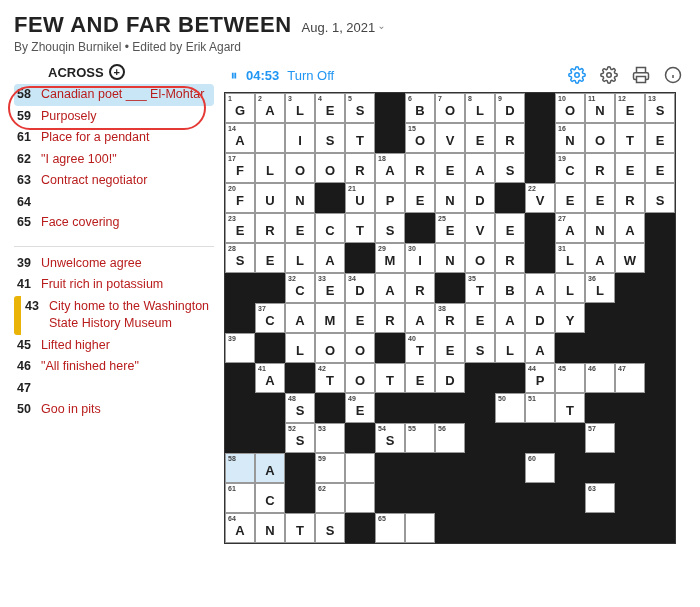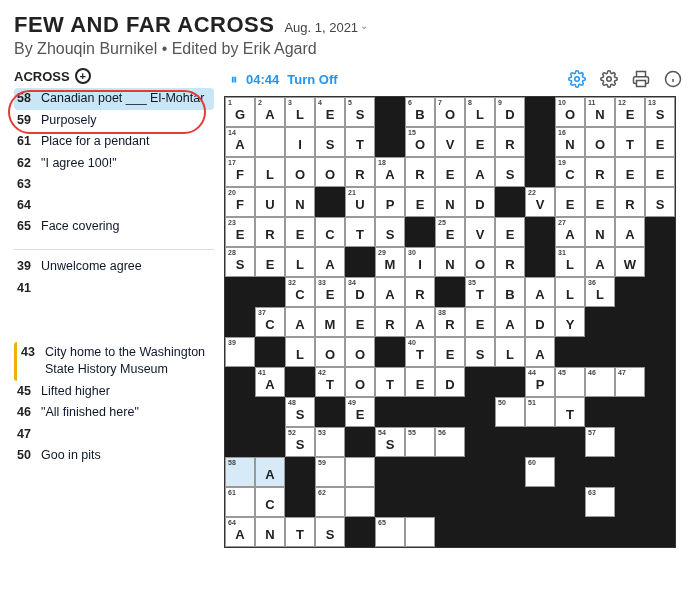--- a/index.html
+++ b/index.html
@@ -33,21 +33,21 @@
       color: #444;
       display: flex;
       align-items: flex-start;
       gap: 2px;
     }
     .puzzle-date .chevron {
       font-size: 10px;
       color: #888;
     }
     .byline {
-      font-size: 16px;
+      font-size: 12px;
       color: #555;
       margin-bottom: 10px;
     }
     .main-area {
       display: flex;
       gap: 10px;
     }
     
     .clues-panel {
       width: 200px;
@@ -55,20 +55,21 @@
       font-size: 12.5px;
       position: relative;
     }
     .clue-section-title {
       font-weight: 800;
       font-size: 13px;
       display: flex;
       align-items: center;
       gap: 5px;
       margin-bottom: 4px;
+      margin-left: 34px;
     }
     .clue-section-title .circle-icon {
       width: 16px; height: 16px;
       border: 2px solid #222;
       border-radius: 50%;
       display: inline-flex;
       align-items: center;
       justify-content: center;
       font-size: 11px;
       font-weight: 900;
@@ -85,32 +86,31 @@
       padding: 2px 3px;
       border-radius: 3px;
       line-height: 1.35;
       cursor: pointer;
     }
     .clue-item.highlighted {
       background: #c8e6f5;
       border-radius: 4px;
     }
     .clue-item.active-down {
-      border-left: 3px solid #eab308;
+      border-left: 7px solid #eab308;
       padding-left: 4px;
-      margin-top: 43px;
     }
     .clue-num {
       font-weight: 700;
       min-width: 20px;
       flex-shrink: 0;
       color: #222;
     }
     .clue-text {
-      color: #0f172a;
+      color: #b91c1c;
       line-height: 1.4;
     }
     
     .red-circle-overlay {
       position: absolute;
       top: 22px;
       left: -6px;
       width: 198px;
       height: 44px;
       border: 2.5px solid #e53935;
@@ -149,21 +149,21 @@
       color: #2196F3;
       font-size: 14px;
     }
     .timer-val {
       font-size: 13px;
       font-weight: 600;
       color: #2196F3;
     }
     .turn-off-btn {
       font-size: 13px;
-      font-weight: 700;
+      font-weight: 400;
       color: #2196F3;
       cursor: pointer;
       border: none;
       background: none;
       padding: 0;
     }
     .toolbar-right {
       display: flex;
       align-items: center;
       gap: 10px;
@@ -228,21 +228,21 @@
       border: none;
       border-top: 1px solid #ddd;
       margin: 6px 0;
     }
   </style>
 </head>
 <body>
 
 <div class="container">
   <div class="header-row">
-    <span class="puzzle-title">FEW AND FAR ACROSS</span>
+    <span class="puzzle-title">FEW AND FAR BETWEEN</span>
     <span class="puzzle-date">
       <span>Aug. 1, 2021</span>
       <span class="chevron">⌄</span>
     </span>
   </div>
   <div class="byline">By Zhouqin Burnikel • Edited by Erik Agard</div>
 
   <div class="main-area">
 
     <div class="clues-panel">
@@ -265,39 +265,41 @@
         <li class="clue-item">
           <span class="clue-num">61</span>
           <span class="clue-text">Place for a pendant</span>
         </li>
         <li class="clue-item">
           <span class="clue-num">62</span>
           <span class="clue-text">"I agree 100!"</span>
         </li>
         <li class="clue-item">
           <span class="clue-num">63</span>
+          <span class="clue-text">Contract negotiator</span>
         </li>
         <li class="clue-item">
           <span class="clue-num">64</span>
         </li>
         <li class="clue-item">
           <span class="clue-num">65</span>
           <span class="clue-text">Face covering</span>
         </li>
       </ul>
 
       <hr class="divider">
 
       <ul class="clue-list">
         <li class="clue-item">
           <span class="clue-num">39</span>
           <span class="clue-text">Unwelcome agree</span>
         </li>
         <li class="clue-item">
           <span class="clue-num">41</span>
+          <span class="clue-text">Fruit rich in potassium</span>
         </li>
         <li class="clue-item active-down">
           <span class="clue-num">43</span>
           <span class="clue-text">City home to the Washington State History Museum</span>
         </li>
         <li class="clue-item">
           <span class="clue-num">45</span>
           <span class="clue-text">Lifted higher</span>
         </li>
         <li class="clue-item">
@@ -313,21 +315,21 @@
         </li>
       </ul>
     </div>
 
     <div class="puzzle-area">
 
       <div class="puzzle-toolbar">
         <div class="toolbar-left">
           <div class="pause-btn">
             <span class="pause-icon">⏸</span>
-            <span class="timer-val">04:44</span>
+            <span class="timer-val">04:53</span>
           </div>
           <button class="turn-off-btn">Turn Off</button>
         </div>
         <div class="toolbar-right">
           <div class="toolbar-icon">
             <svg width="18" height="18" viewBox="0 0 24 24" fill="none" stroke="#2196F3" stroke-width="2">
                 <circle cx="12" cy="12" r="3"></circle>
                 <path d="M19.4 15a1.65 1.65 0 00.33 1.82l.06.06a2 2 0 010 2.83 2 2 0 01-2.83 0l-.06-.06a1.65 1.65 0 00-1.82-.33 1.65 1.65 0 00-1 1.51V21a2 2 0 01-4 0v-.09A1.65 1.65 0 009 19.4a1.65 1.65 0 00-1.82.33l-.06.06a2 2 0 01-2.83-2.83l.06-.06A1.65 1.65 0 004.68 15a1.65 1.65 0 00-1.51-1H3a2 2 0 010-4h.09A1.65 1.65 0 004.6 9a1.65 1.65 0 00-.33-1.82l-.06-.06a2 2 0 012.83-2.83l.06.06A1.65 1.65 0 009 4.68a1.65 1.65 0 001-1.51V3a2 2 0 014 0v.09a1.65 1.65 0 001 1.51 1.65 1.65 0 001.82-.33l.06-.06a2 2 0 012.83 2.83l-.06.06A1.65 1.65 0 0019.4 9a1.65 1.65 0 001.51 1H21a2 2 0 010 4h-.09a1.65 1.65 0 00-1.51 1z"></path>
               </svg>
           </div>

